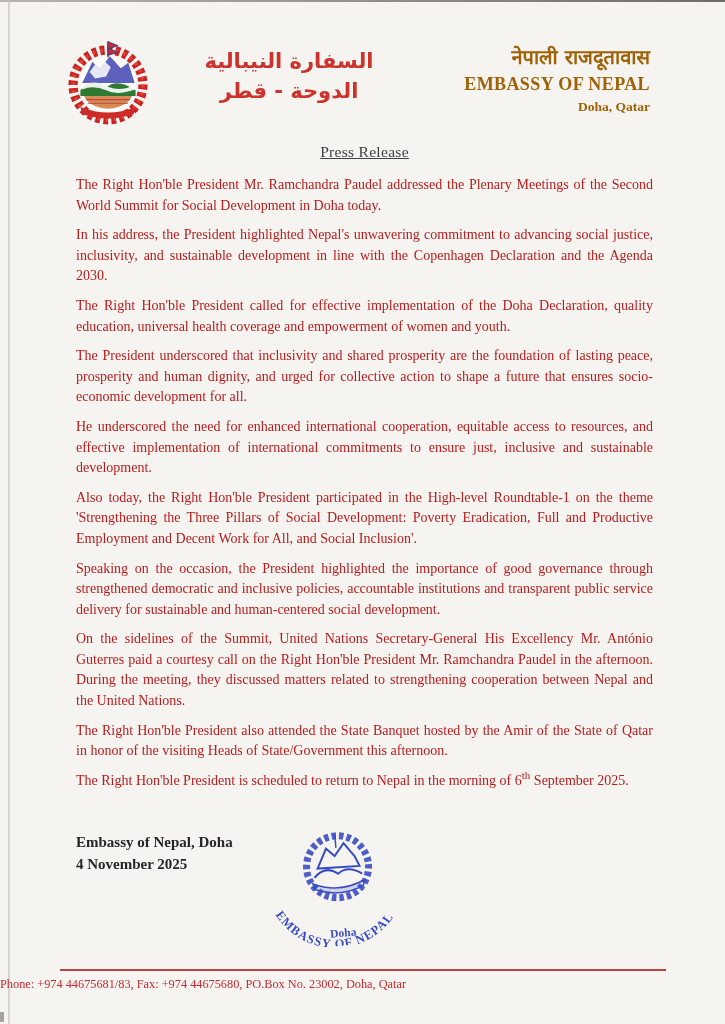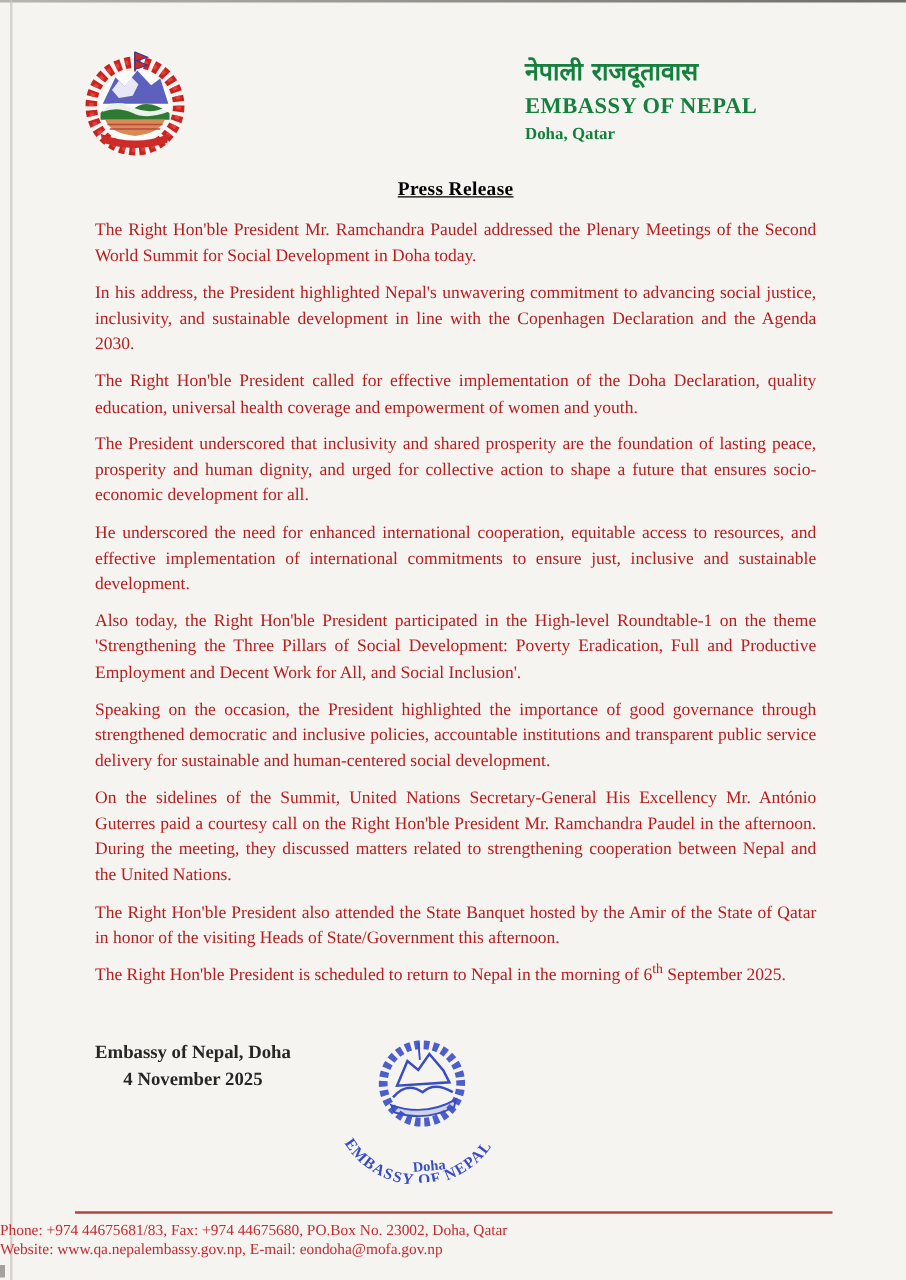--- a/index.html
+++ b/index.html
@@ -13,37 +13,37 @@
     background:linear-gradient(to right,#b8b4ae,#6f6b66);}
   .edge-left{position:absolute;top:0;left:8px;width:2px;height:100%;
     background:#c6c2bc;opacity:.65;}
   .edge-corner{position:absolute;left:0;bottom:2px;width:4px;height:10px;background:#6f6b66;opacity:.6;}
 
   
   .emblem{position:absolute;left:62px;top:36px;width:92px;height:94px;}
   .arabic-block{position:absolute;left:178px;top:46px;width:222px;text-align:center;
     direction:rtl;color:#cd322c;font-weight:bold;font-size:21px;line-height:1.45;
     font-family:"DejaVu Sans","Liberation Serif",sans-serif;}
-  .right-block{position:absolute;left:420px;top:45px;width:230px;text-align:left;color:#15803d;}
+  .right-block{position:absolute;left:420px;top:45px;width:230px;text-align:right;color:#a16207;}
   .devanagari{font-family:"DejaVu Sans","Liberation Sans",sans-serif;font-weight:bold;
     font-size:20px;line-height:1.2;}
   .embassy-en{font-weight:bold;font-size:18px;letter-spacing:.4px;margin-top:6px;line-height:1.1;}
   .embassy-loc{font-weight:bold;font-size:13.5px;margin-top:4px;}
 
   
   .content{position:absolute;left:76px;top:143px;width:577px;}
-  .doc-title{text-align:center;font-weight:bold;font-size:15.5px;
-    text-decoration:underline;margin:0 0 14px 0;letter-spacing:.3px;color:#000000;}
+  .doc-title{text-align:center;font-weight:normal;font-size:15.5px;
+    text-decoration:underline;margin:0 0 14px 0;letter-spacing:.3px;color:#404040;}
   .content p{margin:0 0 9px 0;font-size:14px;line-height:20.6px;
     text-align:justify;color:#b91c1c;}
   .content p:last-of-type{margin-bottom:0;}
   sup{font-size:11px;line-height:0;}
 
   
-  .sig-row{display:flex;align-items:flex-start;margin-top:40px;text-align:center;}
+  .sig-row{display:flex;align-items:flex-start;margin-top:40px;}
   .sig-block{font-weight:bold;font-size:15px;line-height:22px;color:#262626;}
   .stamp{margin-left:28px;margin-top:-10px;width:150px;height:125px;
     transform:rotate(-5deg);opacity:.92;}
 
   
   .footer-rule{position:absolute;left:60px;top:969px;width:606px;height:2px;background:#b5453c;}
   .footer-text{position:absolute;left:0;top:977px;width:725px;
     color:#c52a2e;font-size:12.3px;line-height:15px;}
 </style>
 </head>
@@ -63,20 +63,24 @@
     <path d="M20,58 Q33,42 48,55 Q60,44 80,58 L80,64 L20,64 Z" fill="#2f7a33"></path>
     <path d="M22,52 Q38,46 50,54 Q64,60 79,52 L79,57 Q60,64 48,58 Q34,52 22,57 Z" fill="#ffffff" opacity="0.9"></path>
     <path d="M24,64 L76,64 Q71,76 50,78 Q29,76 24,64 Z" fill="#d98a55"></path>
     <path d="M26,68 L74,68 M28,72 L72,72" stroke="#b84a3e" stroke-width="1.3" fill="none"></path>
     <path d="M20,76 Q50,88 80,76 L78,84 Q50,93 22,84 Z" fill="#cc2b28"></path>
     <line x1="50" y1="22" x2="50" y2="5" stroke="#7a2020" stroke-width="1.4"></line>
     <path d="M50,5 L61,9.5 L50,13 Z" fill="#cc2b28" stroke="#2b3a9e" stroke-width="0.9"></path>
     <path d="M50,12 L61,16.5 L50,20 Z" fill="#cc2b28" stroke="#2b3a9e" stroke-width="0.9"></path>
   </svg>
 
+  <div class="arabic-block">
+    <div>السفارة النيبالية</div>
+    <div>الدوحة - قطر</div>
+  </div>
 
   <div class="right-block">
     <div class="devanagari">नेपाली राजदूतावास</div>
     <div class="embassy-en">EMBASSY OF NEPAL</div>
     <div class="embassy-loc">Doha, Qatar</div>
   </div>
 
   <div class="content">
     <h1 class="doc-title">Press Release</h1>
 
@@ -112,15 +116,14 @@
           <textPath href="#stamparc">EMBASSY OF NEPAL</textPath>
         </text>
         <text x="78" y="116" font-size="11.5" font-weight="bold" fill="#2a3fc0" text-anchor="middle" font-family="Liberation Serif, serif">Doha</text>
       </svg>
     </div>
   </div>
 
   <div class="footer-rule"></div>
   <div class="footer-text">
     <div>Phone: +974 44675681/83, Fax: +974 44675680, PO.Box No. 23002, Doha, Qatar</div>
-    <div>Website: www.qa.nepalembassy.gov.np, E-mail: eondoha@mofa.gov.np</div>
   </div>
 </div>
 
 </body></html>

